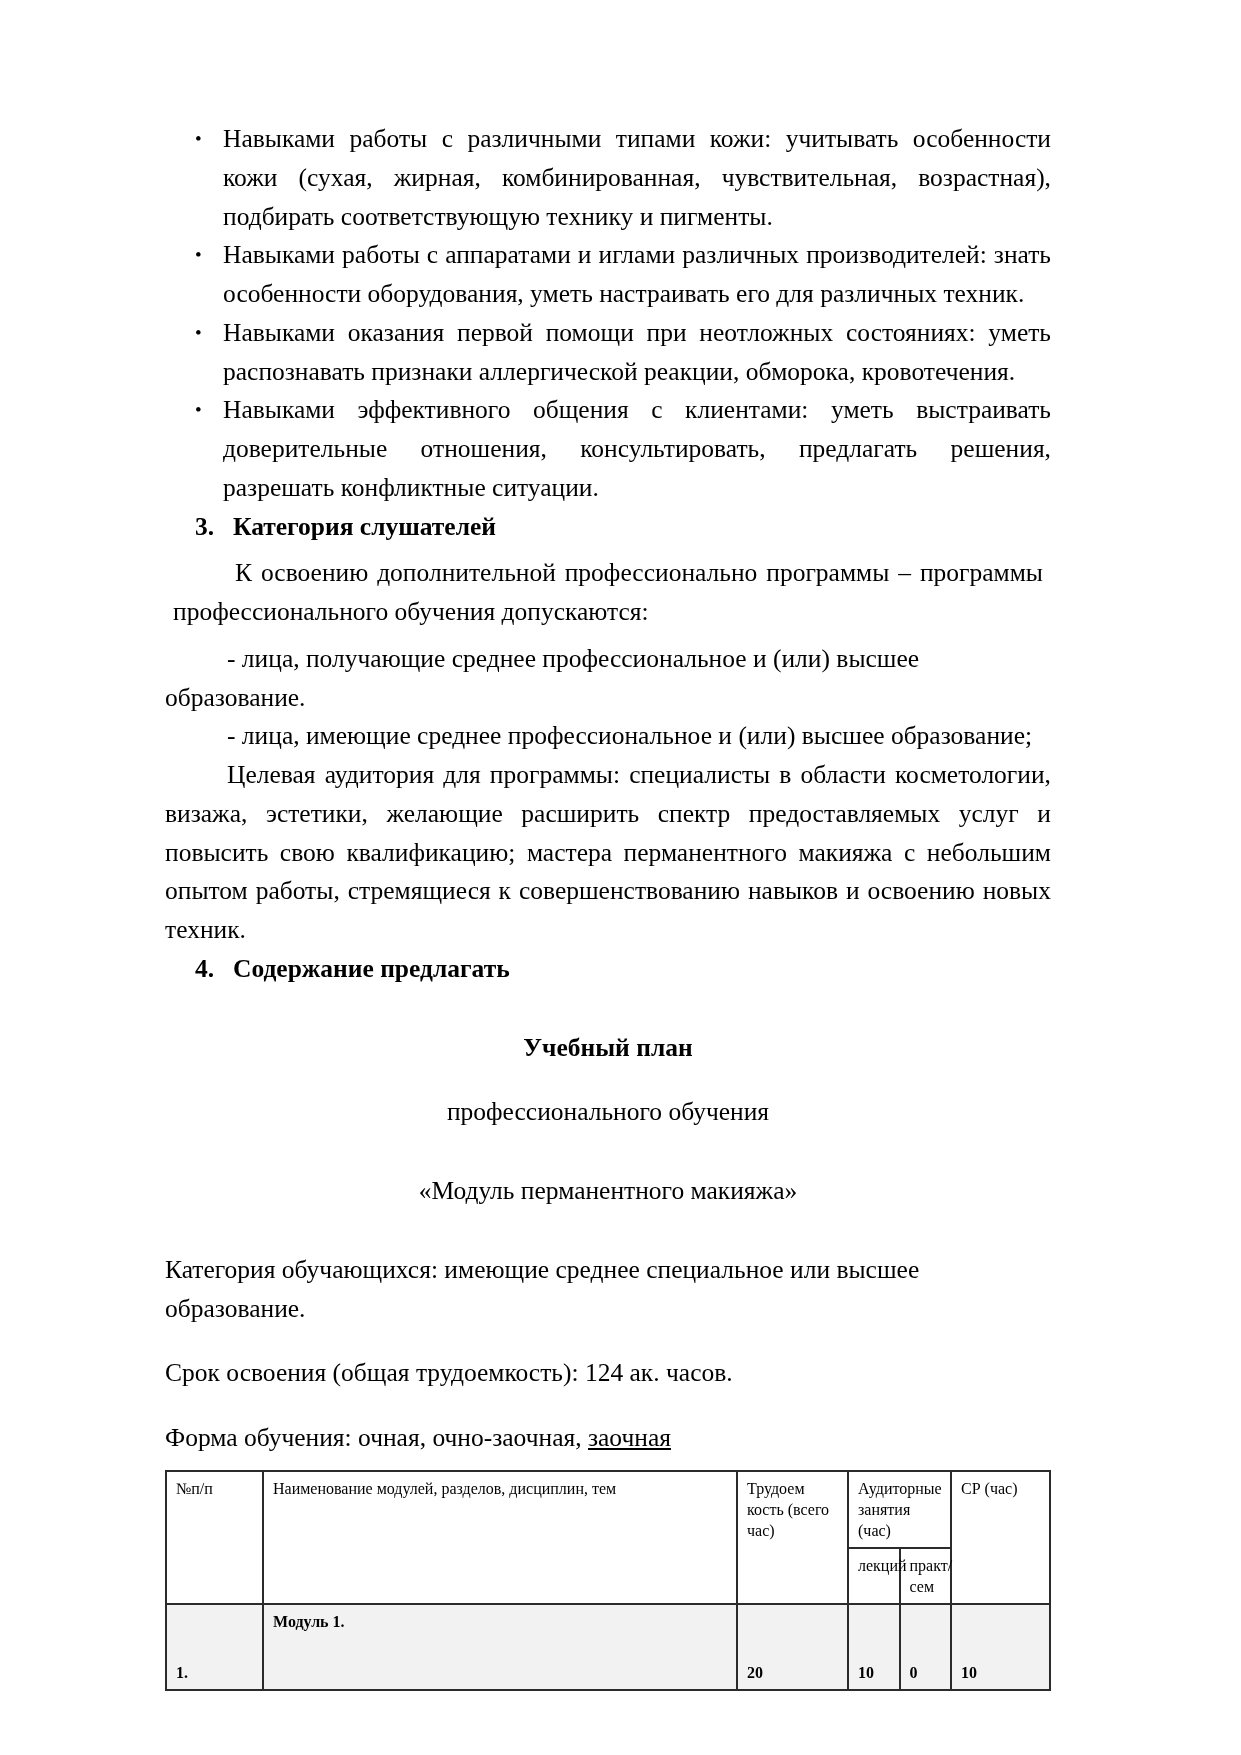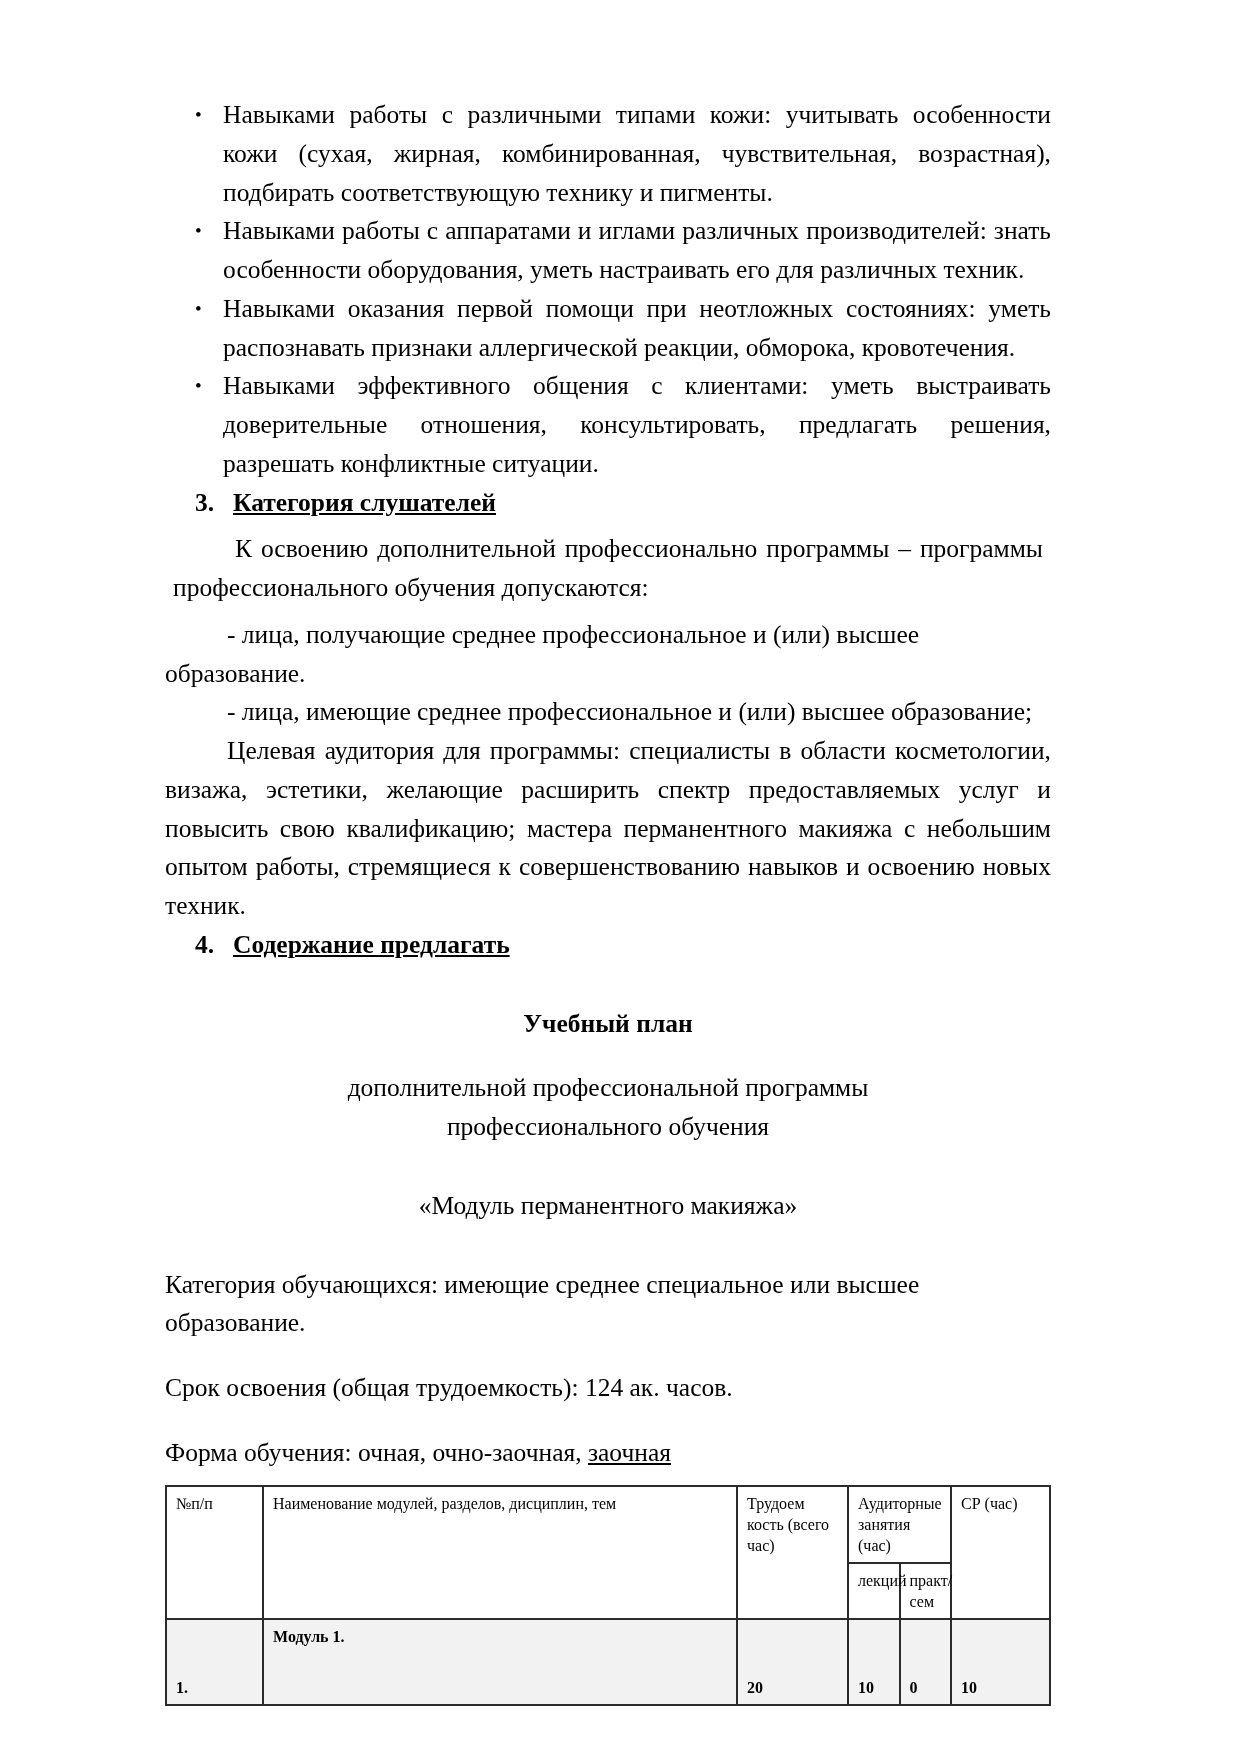--- a/index.html
+++ b/index.html
@@ -12,21 +12,21 @@
     font-family: "Liberation Serif", "DejaVu Serif", serif;
     color: #000000;
   }
   .page {
     position: relative;
     width: 1241px;
     height: 1755px;
     margin: 0 auto;
     background: #ffffff;
     box-sizing: border-box;
-    padding: 96px 190px 0 165px;
+    padding: 120px 190px 0 165px;
     overflow: hidden;
   }
   .doc {
     font-size: 25.5px;
     line-height: 1.52;
     text-align: justify;
   }
 
   
   ul.bullets {
@@ -56,21 +56,20 @@
     font-weight: bold;
     margin: 0;
     padding-left: 30px;
   }
   .num-heading .num {
     width: 38px;
     flex: 0 0 38px;
   }
   .num-heading .htext {
     flex: 1 1 auto;
-    text-decoration: underline;
   }
 
   
   p.body-par {
     margin: 8px;
     text-indent: 62px;
     text-align: justify;
     text-justify: inter-word;
   }
   p.body-par-just {
@@ -191,21 +190,20 @@
       <span class="num">4.</span>
       <span class="htext">Содержание предлагать</span>
     </div>
 
     <div class="gap-lg"></div>
 
     <p class="center-bold">Учебный план</p>
 
     <div class="gap-md"></div>
 
-    <p class="center">дополнительной профессиональной программы</p>
     <p class="center">профессионального обучения</p>
 
     <div class="gap-lg"></div>
 
     <p class="center">«Модуль перманентного макияжа»</p>
 
     <div class="gap-lg"></div>
 
     <p class="plain">Категория обучающихся: имеющие среднее специальное или высшее образование.</p>
 

